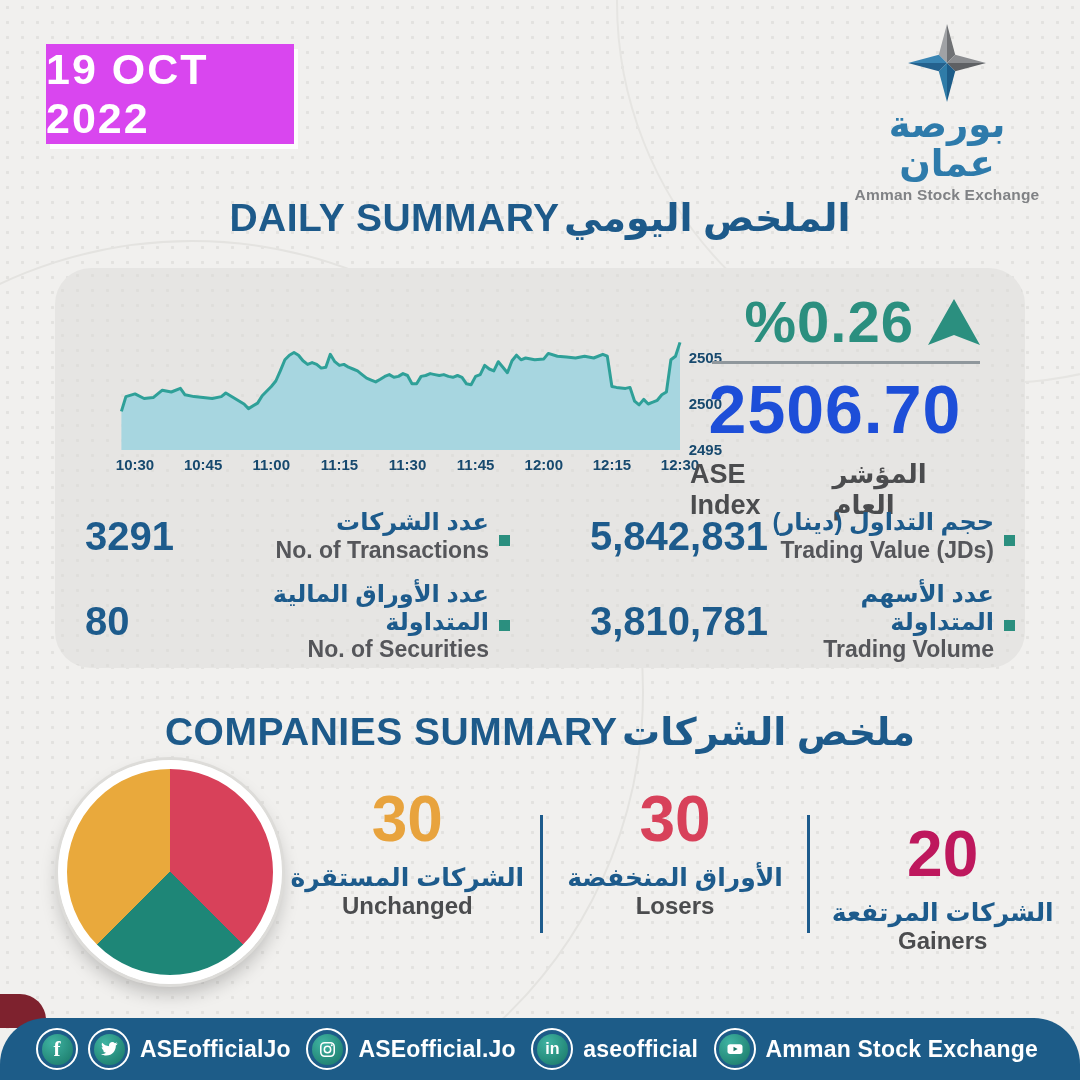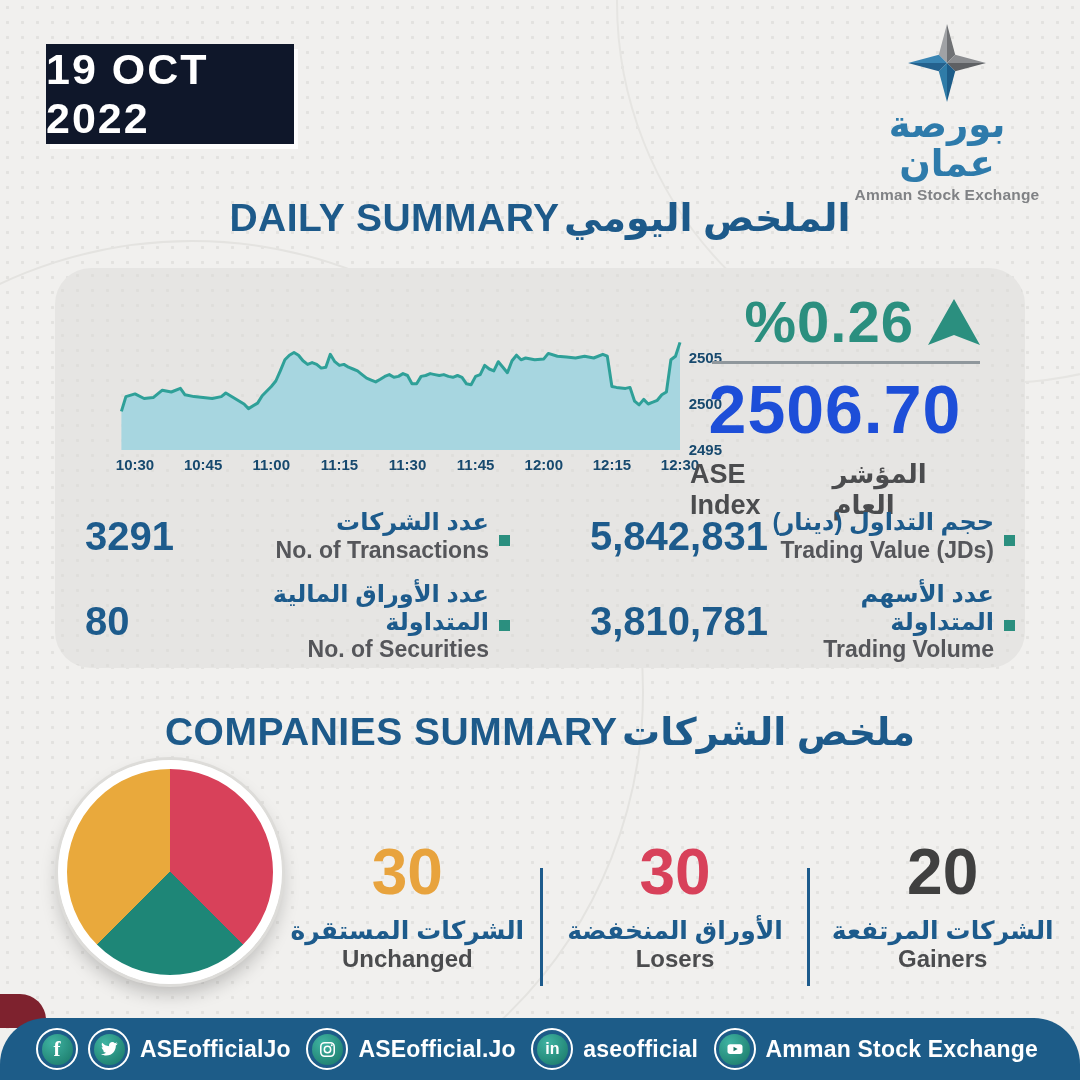--- a/index.html
+++ b/index.html
@@ -8,21 +8,21 @@
   
   .canvas::before{content:"";position:absolute;inset:0;
     background-image:radial-gradient(#d7d6d2 1.4px,transparent 1.5px);
     background-size:15px 15px;opacity:.55;z-index:0;pointer-events:none;}
   .canvas::after{content:"";position:absolute;width:900px;height:900px;border:2px solid #e4e3e0;
     border-radius:50%;left:-260px;top:240px;z-index:0;pointer-events:none;}
   .arc2{position:absolute;width:760px;height:760px;border:2px solid #e6e5e2;border-radius:50%;
     right:-300px;top:-380px;z-index:0;pointer-events:none;}
 
   
-  .date-box{position:absolute;left:46px;top:44px;width:248px;height:100px;background:#0f172a;
+  .date-box{position:absolute;left:46px;top:44px;width:248px;height:100px;background:#d946ef;
     display:flex;align-items:center;justify-content:center;z-index:3;
     box-shadow:4px 5px 0 rgba(255,255,255,.85);}
   .date-box span{color:#fff;font-size:43px;font-weight:bold;letter-spacing:2px;}
 
   
   .logo{position:absolute;right:28px;top:22px;width:210px;text-align:center;z-index:3;}
   .logo .star{display:block;margin:0 auto;}
   .logo .ar{display:block;color:#2e7bab;font-size:37px;font-weight:bold;line-height:1.05;margin-top:2px;}
   .logo .en{display:block;color:#808285;font-size:15.5px;font-weight:bold;margin-top:2px;letter-spacing:.2px;}
 
@@ -63,21 +63,21 @@
   .stat .bullet{width:11px;height:11px;background:#2b8f7f;margin-left:10px;margin-top:9px;flex:0 0 auto;}
   .stat.pos-a{left:30px;top:0;width:425px;}
   .stat.pos-b{left:535px;top:0;width:425px;}
   .stat.pos-c{left:30px;top:72px;width:425px;}
   .stat.pos-d{left:535px;top:72px;width:425px;}
 
   
   .pie-wrap{position:absolute;left:58px;top:760px;width:206px;height:206px;z-index:3;}
   .pie{width:206px;height:206px;border-radius:50%;border:9px solid #ffffff;
     box-shadow:0 0 0 3px #dddcd9,0 10px 18px rgba(0,0,0,.22);}
-  .companies-row{position:absolute;left:290px;top:840px;width:770px;display:flex;z-index:3;}
+  .companies-row{position:absolute;left:290px;top:787px;width:770px;display:flex;z-index:3;}
   .company-col{width:235px;text-align:center;}
   .company-col .num{font-size:64px;font-weight:bold;line-height:1.0;}
   .company-col .ar{display:block;color:#1d5b8c;font-size:25px;font-weight:bold;margin-top:12px;}
   .company-col .en{display:block;color:#4b4c4e;font-size:24px;font-weight:bold;}
   .v-divider{width:3px;height:118px;background:#1d5b8c;margin:28px 15px 0 15px;flex:0 0 auto;}
 
   
   .footer-accent{position:absolute;left:0;bottom:52px;width:46px;height:34px;background:#7e222e;
     border-top-right-radius:26px;z-index:2;}
   .footer{position:absolute;left:0;bottom:0;width:1080px;height:62px;background:#1d5c88;
@@ -208,21 +208,21 @@
       <span class="en">Unchanged</span>
     </div>
     <div class="v-divider"></div>
     <div class="company-col">
       <div class="num" style="color: rgb(216, 65, 90);">30</div>
       <span class="ar">الأوراق المنخفضة</span>
       <span class="en">Losers</span>
     </div>
     <div class="v-divider"></div>
     <div class="company-col">
-      <div class="num" style="color: #404040;">20</div>
+      <div class="num" style="color: #be185d; margin-top: 35px;">20</div>
       <span class="ar">الشركات المرتفعة</span>
       <span class="en">Gainers</span>
     </div>
   </div>
 
   <div class="footer-accent"></div>
   <div class="footer">
     <div class="social">
       <span class="icon-ring">
           <span class="icon-core">

